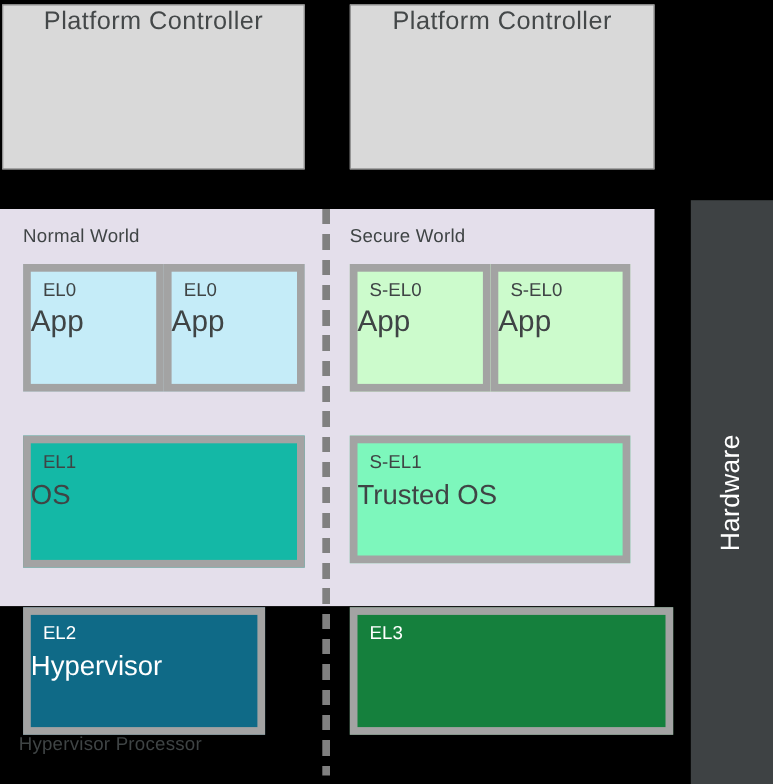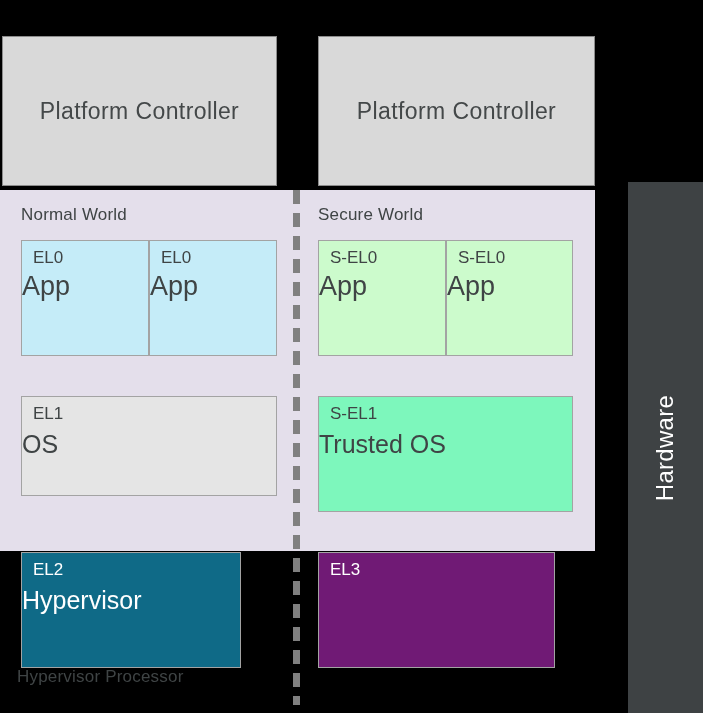--- a/index.html
+++ b/index.html
@@ -22,23 +22,21 @@
     background: #000000;
   }
 
   
   .pc-box {
     position: absolute;
     background: #d9d9d9;
     border: 1px solid #8c8c8c;
     box-sizing: border-box;
     display: flex;
-    align-items: center;
     justify-content: center;
-    margin-top: 32px;
   }
   .pc-label {
     font-size: 23px;
     color: #444849;
     letter-spacing: 0.4px;
     white-space: nowrap;
   }
   #pc-left  { left: 2px;   top: 4px; width: 275px; height: 150px; }
   #pc-right { left: 318px; top: 4px; width: 277px; height: 150px; }
 
@@ -74,21 +72,21 @@
     background: repeating-linear-gradient(
       to bottom,
       #808080 0px, #808080 14px,
       rgba(0,0,0,0) 14px, rgba(0,0,0,0) 23px
     );
   }
 
   
   .layer {
     position: absolute;
-    border: 1px solid #a3a3a3;
+    border: 7px solid #a3a3a3;
     box-sizing: border-box;
   }
   .el-tag {
     position: absolute;
     left: 11px;
     top: 7px;
     font-size: 17px;
     color: #3f4445;
     white-space: nowrap;
   }
@@ -104,26 +102,26 @@
   .layer.dark .el-tag,
   .layer.dark .layer-title { color: #ffffff; }
 
   
   #app-n1 { left: 21px;  top: 240px; width: 128px; height: 116px; background: #c5ecf8; }
   #app-n2 { left: 149px; top: 240px; width: 128px; height: 116px; background: #c5ecf8; }
   #app-s1 { left: 318px; top: 240px; width: 128px; height: 116px; background: #ccfbcc; }
   #app-s2 { left: 446px; top: 240px; width: 127px; height: 116px; background: #ccfbcc; }
 
   
-  #os-normal { left: 21px;  top: 396px; width: 256px; height: 100px; background: #e5e5e5; }
+  #os-normal { left: 21px;  top: 396px; width: 256px; height: 120px; background: #14b8a6; }
   #os-secure { left: 318px; top: 396px; width: 255px; height: 116px; background: #7df7bc; padding-left: 32px; }
 
   
   #hyp     { left: 21px;  top: 552px; width: 220px; height: 116px; background: #0f6a87; }
-  #armtf   { left: 318px; top: 552px; width: 237px; height: 116px; background: #701a75; }
+  #armtf   { left: 318px; top: 552px; width: 294px; height: 116px; background: #15803d; }
 
   .layer-title.app-title { top: 30px; font-size: 27px; }
 
   
   #hardware-strip {
     position: absolute;
     left: 628px;
     top: 182px;
     width: 75px;
     height: 531px;

